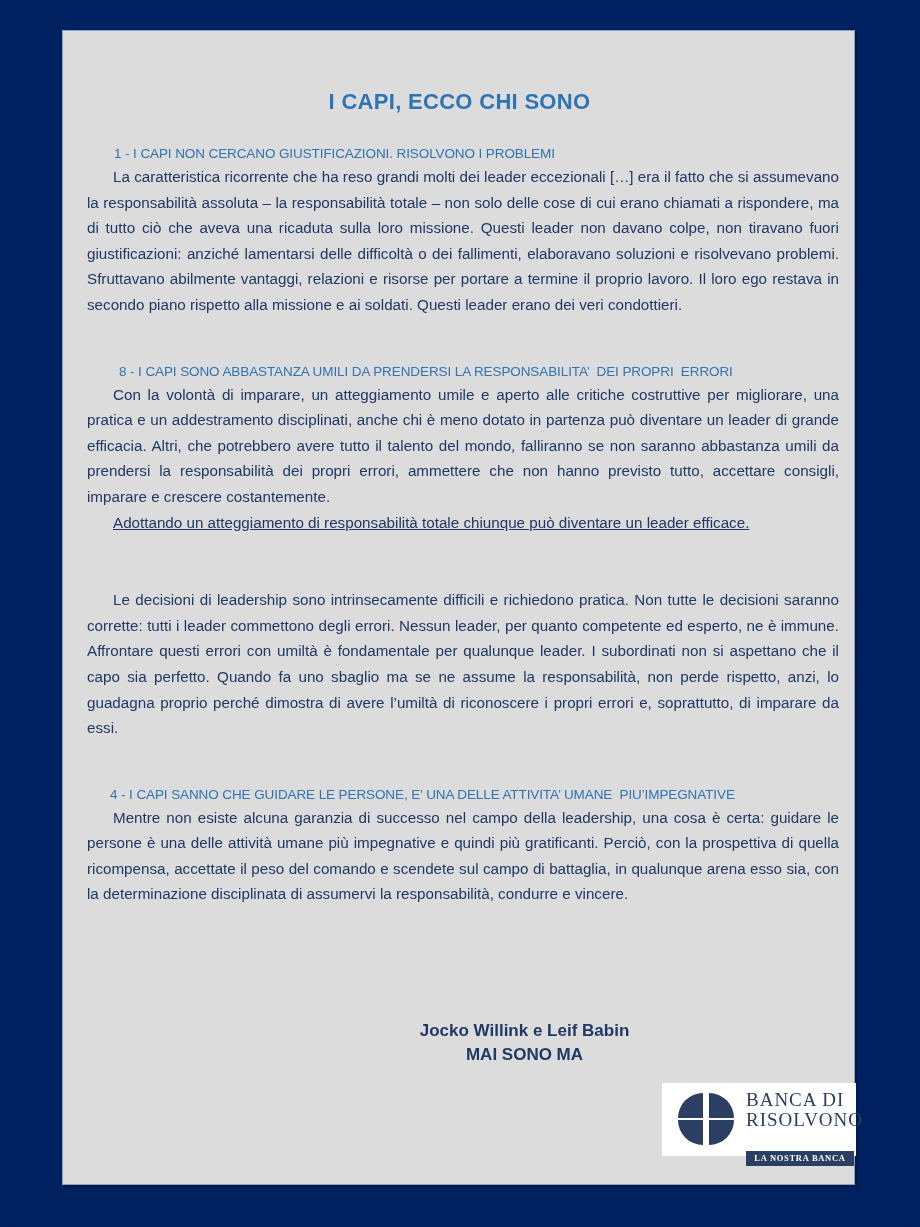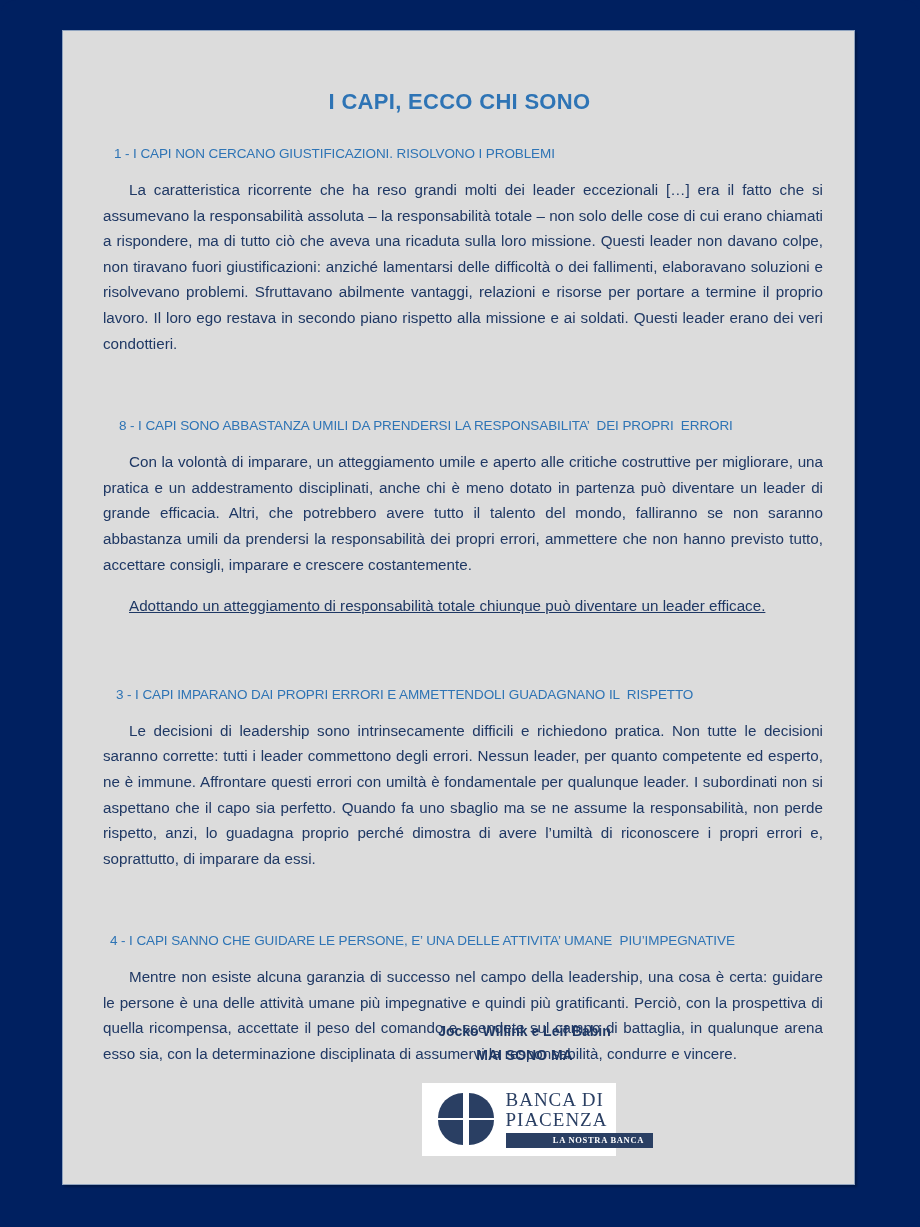--- a/index.html
+++ b/index.html
@@ -71,52 +71,52 @@
   .sh-indent-3 { padding-left: 30px; }
   .sh-indent-4 { padding-left: 24px; }
 
   .para {
     font-size: 15.2px;
     line-height: 25.6px;
     color: #1F3864;
     text-align: justify;
     text-justify: inter-word;
     text-indent: 26px;
-    margin: 16px;
+    margin: 0;
     padding: 0 2px 0 1px;
   }
   .para.last-flow {
     text-indent: 26px;
     text-decoration: underline;
   }
   .gap-lg { height: 46px; }
   .gap-xl { height: 52px; }
 
   .attribution {
     position: absolute;
     left: 0;
     top: 988px;
     width: 803px;
     text-align: center;
     color: #1F3864;
-    font-size: 14px;
+    font-size: 17px;
     font-weight: bold;
     line-height: 24px;
     padding-left: 120px;
     box-sizing: border-box;
   }
   .attribution div { white-space: pre; }
 
   .logo-wrap {
     position: absolute;
     left: 0;
     top: 1052px;
     width: 793px;
     display: flex;
-    justify-content: center;
+    justify-content: flex-end;
     padding-left: 118px;
     box-sizing: border-box;
   }
   .logo-box {
     width: 194px;
     height: 73px;
     background: #FFFFFF;
     position: relative;
     display: block;
   }
@@ -137,33 +137,32 @@
     font-family: "Liberation Serif", serif;
     font-size: 19px;
     line-height: 20px;
     color: #2A3F63;
     letter-spacing: 1px;
     white-space: pre;
   }
   .logo-tagline-bar {
     position: absolute;
     left: 84px;
-    top: 50px;
+    top: 68px;
     width: 108px;
     height: 15px;
     background: #2A3F63;
     color: #FFFFFF;
     font-family: "Liberation Serif", serif;
     font-size: 8.5px;
     font-weight: bold;
     letter-spacing: 0.7px;
     text-align: center;
     line-height: 15px;
     white-space: pre;
-    padding-left: 39px;
   }
 </style>
 </head>
 <body>
 
 <div class="page-frame">
   <div class="inner-panel">
 
     <div class="doc-title">I CAPI, ECCO CHI SONO</div>
 
@@ -178,21 +177,20 @@
 
       <div class="section">
         <div class="section-heading sh-indent-2">8 - I CAPI SONO ABBASTANZA UMILI DA PRENDERSI LA RESPONSABILITA’  DEI PROPRI  ERRORI</div>
         <p class="para">Con la volontà di imparare, un atteggiamento umile e aperto alle critiche costruttive per migliorare, una pratica e un addestramento disciplinati, anche chi è meno dotato in partenza può diventare un leader di grande efficacia. Altri, che potrebbero avere tutto il talento del mondo, falliranno se non saranno abbastanza umili da prendersi la responsabilità dei propri errori, ammettere che non hanno previsto tutto, accettare consigli, imparare e crescere costantemente.</p>
         <p class="para last-flow">Adottando un atteggiamento di responsabilità totale chiunque può diventare un leader efficace.</p>
       </div>
 
       <div class="gap-xl"></div>
 
       <div class="section">
-        <div class="section-heading sh-indent-3">3 - I CAPI IMPARANO DAI PROPRI ERRORI E AMMETTENDOLI GUADAGNANO IL  RISPETTO</div>
         <p class="para">Le decisioni di leadership sono intrinsecamente difficili e richiedono pratica. Non tutte le decisioni saranno corrette: tutti i leader commettono degli errori. Nessun leader, per quanto competente ed esperto, ne è immune. Affrontare questi errori con umiltà è fondamentale per qualunque leader. I subordinati non si aspettano che il capo sia perfetto. Quando fa uno sbaglio ma se ne assume la responsabilità, non perde rispetto, anzi, lo guadagna proprio perché dimostra di avere l’umiltà di riconoscere i propri errori e, soprattutto, di imparare da essi.</p>
       </div>
 
       <div class="gap-lg"></div>
 
       <div class="section">
         <div class="section-heading sh-indent-4">4 - I CAPI SANNO CHE GUIDARE LE PERSONE, E’ UNA DELLE ATTIVITA’ UMANE  PIU’IMPEGNATIVE</div>
         <p class="para">Mentre non esiste alcuna garanzia di successo nel campo della leadership, una cosa è certa: guidare le persone è una delle attività umane più impegnative e quindi più gratificanti. Perciò, con la prospettiva di quella ricompensa, accettate il peso del comando e scendete sul campo di battaglia, in qualunque arena esso sia, con la determinazione disciplinata di assumervi la responsabilità, condurre e vincere.</p>
       </div>
 
@@ -210,20 +208,20 @@
           <path d="M27 27 L27 2 A25 25 0 0 0 2 27 Z" fill="#2A3F63"></path>
 
           <path d="M33 27 L33 2 A25 25 0 0 1 58 27 Z" fill="#2A3F63"></path>
 
           <path d="M27 29 L27 54 A25 25 0 0 1 2 29 Z" fill="#2A3F63"></path>
 
           <path d="M33 29 L33 54 A25 25 0 0 0 58 29 Z" fill="#2A3F63"></path>
         </svg>
         <div class="logo-text">
           <div class="logo-line">BANCA DI</div>
-          <div class="logo-line">PIACENZA</div>
+          <div class="logo-line">RISOLVONO</div>
         </div>
         <div class="logo-tagline-bar">LA NOSTRA BANCA</div>
       </div>
     </div>
 
   </div>
 </div>
 
 </body></html>

